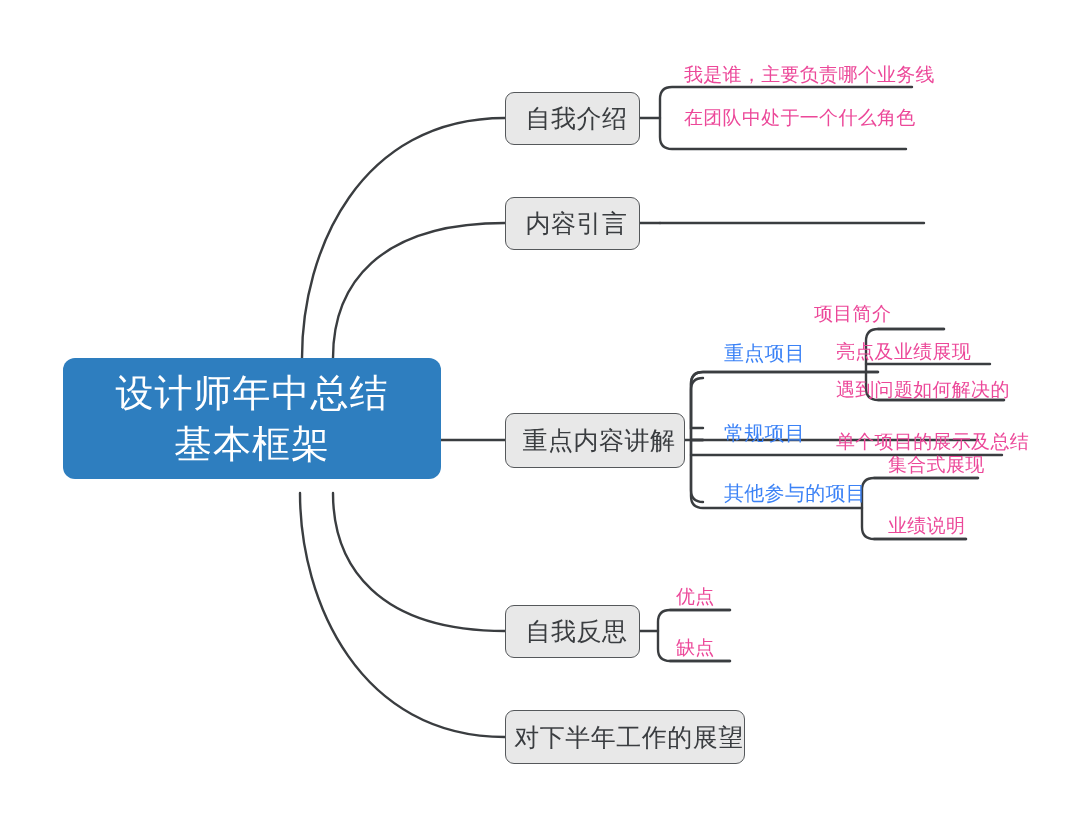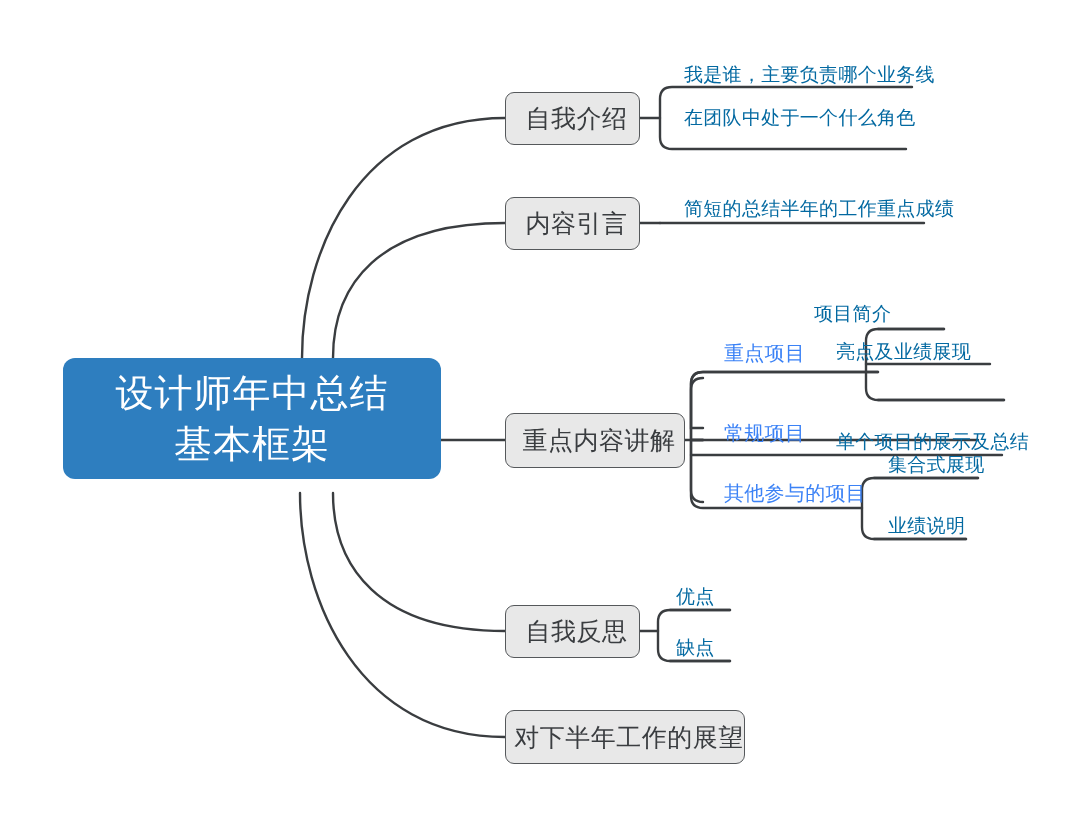--- a/index.html
+++ b/index.html
@@ -69,21 +69,21 @@
   .sub-label {
     position: absolute;
     color: #3b82f6;
     font-size: 20px;
     white-space: nowrap;
     letter-spacing: 0.3px;
   }
   
   .leaf-label {
     position: absolute;
-    color: #0369a1;
+    color: #ec4899;
     font-size: 19px;
     white-space: nowrap;
     letter-spacing: 0.3px;
   }
 </style>
 </head>
 <body>
 
 <div id="mindmap-canvas">
 
@@ -142,37 +142,37 @@
   <div class="leaf-label" style="left:684px; top:62px;">
     <span>我是谁，主要负责哪个业务线</span>
   </div>
   <div class="leaf-label" style="left:684px; top:105px;">
     <span>在团队中处于一个什么角色</span>
   </div>
 
   <div class="node branch-node" style="left:505px; top:197px; width:135px; height:53px;">
     <span>内容引言</span>
   </div>
-  <div class="leaf-label" style="left:684px; top:196px;">
-    <span>简短的总结半年的工作重点成绩</span>
-  </div>
 
   <div class="node branch-node" style="left:505px; top:413px; width:180px; height:55px;">
     <span>重点内容讲解</span>
   </div>
 
   <div class="sub-label" style="left:724px; top:340px;">
     <span>重点项目</span>
   </div>
   <div class="leaf-label" style="left:814px; top:301px;">
     <span>项目简介</span>
   </div>
   <div class="leaf-label" style="left:836px; top:339px;">
     <span>亮点及业绩展现</span>
   </div>
+  <div class="leaf-label" style="left:836px; top:377px;">
+    <span>遇到问题如何解决的</span>
+  </div>
 
   <div class="sub-label" style="left:724px; top:420px;">
     <span>常规项目</span>
   </div>
   <div class="leaf-label" style="left:836px; top:429px;">
     <span>单个项目的展示及总结</span>
   </div>
 
   <div class="sub-label" style="left:724px; top:480px;">
     <span>其他参与的项目</span>

